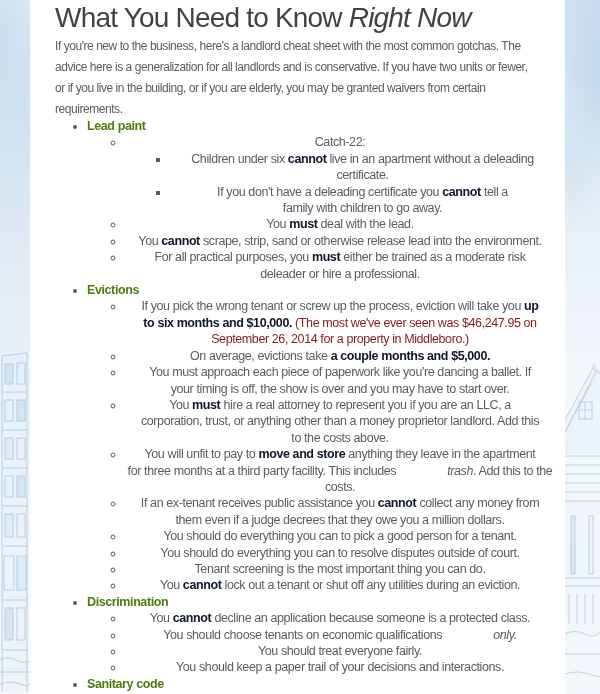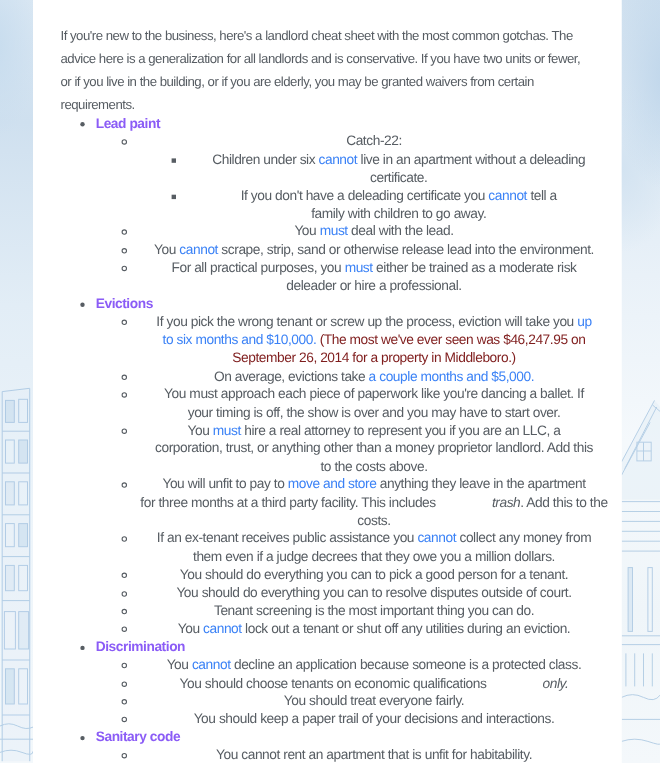--- a/index.html
+++ b/index.html
@@ -29,35 +29,35 @@
     background:#fff; padding:2px 10px 0 25px; overflow:hidden;
   }
 
   h1 {
     margin-top:2px; font-size:28px; line-height:28px; font-weight:normal;
     color:#3f4347; letter-spacing:-0.8px; white-space:pre;
   }
   h1 em { font-style:italic; }
 
   .intro {
-    margin-top:20px; font-size:12px; line-height:21px; color:#575d63;
+    margin-top:4px; font-size:12px; line-height:21px; color:#575d63;
     letter-spacing:-0.45px; white-space:pre-line;
   }
 
   ul { list-style-position:outside; white-space:pre; }
   .lvl1 { margin-top:-2px; padding-left:32px; list-style-type:disc; }
   .lvl2 { padding-left:38px; list-style-type:circle;text-align:center; }
   .lvl3 { padding-left:45px; list-style-type:square; }
   li { font-size:12.5px; line-height:16.4px; color:#575d63; letter-spacing:-0.4px; }
 
   .seg-n  { }
-  .seg-b  { font-weight:normal; color:#3b82f6; }
+  .seg-b  { font-weight:bold; color:#0f172a; }
   .seg-i  { font-style:italic;margin-left:48px; }
   .seg-m  { color:#7f1d1d; }
-  .seg-head { color:#8b5cf6; font-weight:bold; }
+  .seg-head { color:#4d7c0f; font-weight:bold; }
 </style>
 </head>
 <body>
 
 <div class="strip strip-left">
   <svg width="30" height="344" viewBox="0 0 30 344" xmlns="http://www.w3.org/2000/svg">
     <g stroke="#a3c2e0" stroke-width="0.9" fill="none">
       <rect x="1" y="6" width="27" height="336" fill="#e3eef7" opacity="0.55" stroke="none"></rect>
       <path d="M2 6 L27 3 L27 342 M2 6 L2 342"></path>
       <path d="M2 42 H27 M2 80 H27 M2 118 H27 M2 156 H27 M2 196 H27 M2 250 H27 M2 300 H27"></path>
@@ -92,20 +92,21 @@
       <rect x="6" y="192" width="4" height="58" fill="#d8e7f3"></rect>
       <rect x="24" y="192" width="4" height="58"></rect>
       <path d="M0 254 H35 M0 262 H35"></path>
       <path d="M4 270 V300 M12 270 V300 M20 270 V300 M28 270 V300"></path>
       <path d="M0 310 Q10 305 20 310 T35 308 M0 330 H35 M0 350 Q12 346 24 350 T35 352"></path>
     </g>
   </svg>
 </div>
 
 <main class="content">
+  <h1><span>What You Need to Know </span><em>Right Now</em></h1>
 
   <p class="intro">If you're new to the business, here's a landlord cheat sheet with the most common gotchas. The
 advice here is a generalization for all landlords and is conservative. If you have two units or fewer,
 or if you live in the building, or if you are elderly, you may be granted waivers from certain
 requirements.</p>
 
   <div id="outline-root">
       <ul class="lvl1"><li><span class="seg-head">Lead paint</span><ul class="lvl2"><li><span class="seg-n">Catch-22:</span><ul class="lvl3"><li><span class="seg-n">Children under six </span><span class="seg-b">cannot</span><span class="seg-n"> live in an apartment without a deleading
 certificate.</span></li><li><span class="seg-n">If you don't have a deleading certificate you </span><span class="seg-b">cannot</span><span class="seg-n"> tell a
 family with children to go away.</span></li></ul></li><li><span class="seg-n">You </span><span class="seg-b">must</span><span class="seg-n"> deal with the lead.</span></li><li><span class="seg-n">You </span><span class="seg-b">cannot</span><span class="seg-n"> scrape, strip, sand or otherwise release lead into the environment.</span></li><li><span class="seg-n">For all practical purposes, you </span><span class="seg-b">must</span><span class="seg-n"> either be trained as a moderate risk

